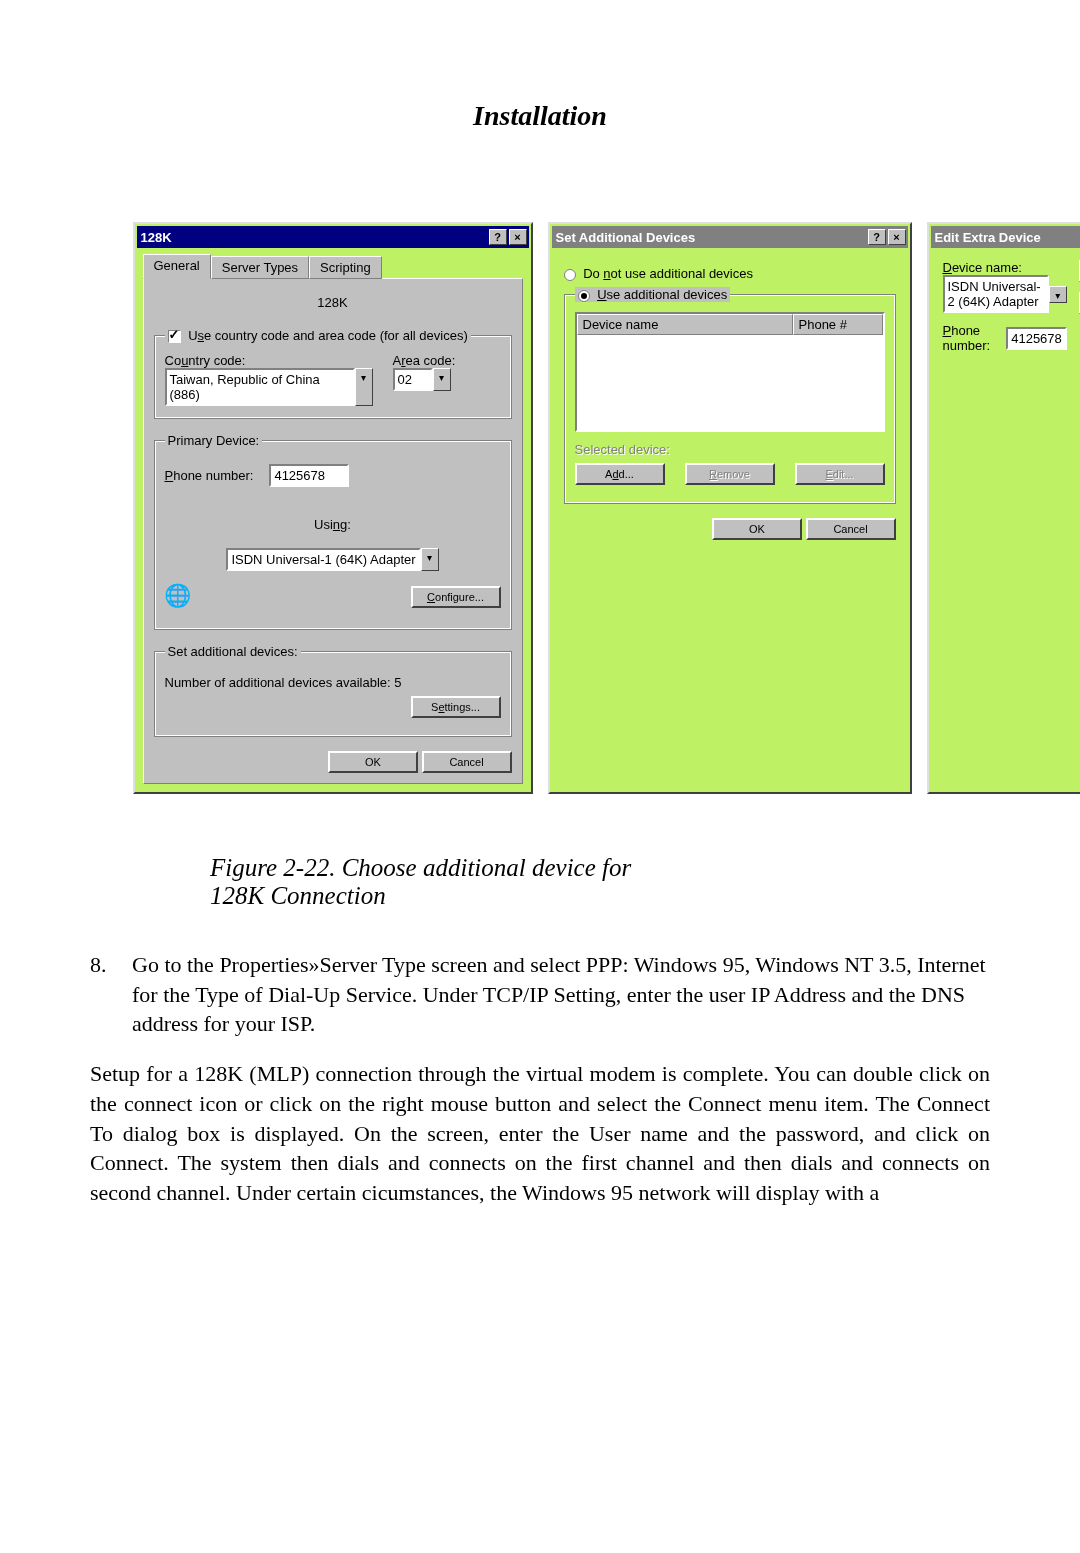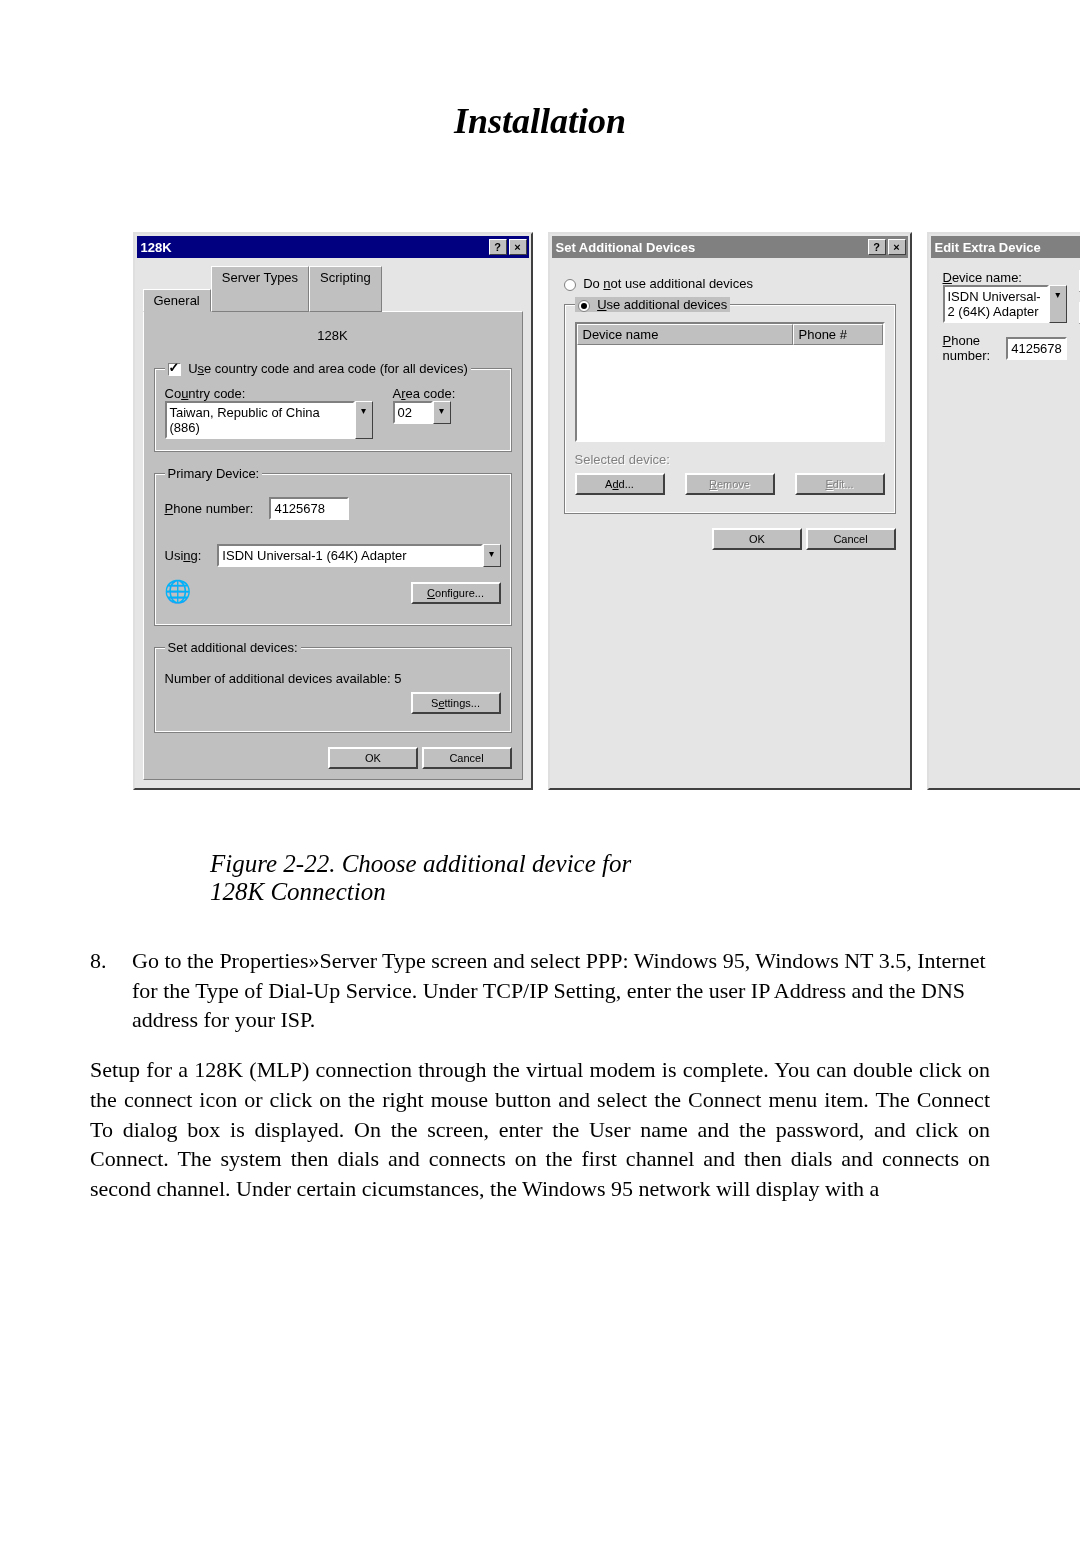--- a/index.html
+++ b/index.html
@@ -10,38 +10,38 @@
     font-family: "Times New Roman", Times, serif;
     width: 1080px;
   }
   .page {
     padding: 100px 90px 60px 90px;
   }
   .page-title {
     text-align: center;
     font-style: italic;
     font-weight: bold;
-    font-size: 36px;
+    font-size: 28px;
     margin-bottom: 90px;
   }
   .figure-area {
     display: flex;
     gap: 15px;
     justify-content: center;
     margin-bottom: 60px;
   }
   .col-left { width: 400px; }
   .col-right { width: 400px; display:flex; flex-direction:row; gap:15px;}
   .win95 {
     font-family: "MS Sans Serif", Tahoma, Arial, sans-serif;
     font-size: 13px;
     color: #000;
   }
   .window {
-    background: #e5e5e5;
+    background: #bef264;
     border: 2px solid;
     border-color: #dfdfdf #404040 #404040 #dfdfdf;
     padding: 2px;
   }
   .titlebar {
     background: #000080;
     color: #fff;
     display: flex;
     align-items: center;
     height: 22px;
@@ -65,21 +65,20 @@
     display:flex;
     margin: 6px 6px -1px 6px;
   }
   .tab {
     background:#c0c0c0;
     border: 1px solid;
     border-color:#fff #808080 #c0c0c0 #fff;
     padding: 3px 10px;
     font-size:13px;
     position:relative;
-    margin-top:25px;
   }
   .tab.active {
     border-bottom-color:#c0c0c0;
     z-index:2;
   }
   .tab.inactive {
     margin-top:2px;
     border-bottom-color:#808080;
   }
   .client {
@@ -274,21 +273,21 @@
               </div>
             </div>
           </fieldset>
 
           <fieldset class="win">
             <legend>Primary Device:</legend>
             <div class="row flex">
               <span><span class="u">P</span>hone number:</span>
               <span class="input-sunken" style="width:80px;">4125678</span>
             </div>
-            <div class="row flex" style="margin-top:24px;">
+            <div class="row flex" style="margin-top:30px;flex-direction:column;">
               <span>Usi<span class="u">n</span>g:</span>
               <div style="display:flex;flex:1;">
                 <span class="input-sunken" style="flex:1;">ISDN Universal-1 (64K) Adapter</span>
                   <span class="dropdown-arrow"></span>
               </div>
             </div>
             <div class="row flex" style="margin-top:12px;">
               <span class="icon-globe">🌐</span>
               <span style="flex:1;"></span>
               <span class="btn"><span class="u">C</span>onfigure...</span>
@@ -355,21 +354,21 @@
         <div class="titlebar inactive">
           <span class="title-text">Edit Extra Device</span>
           <div class="title-buttons">
             <div class="title-btn">?</div>
             <div class="title-btn">×</div>
           </div>
         </div>
         <div style="padding:12px; display:flex; gap:12px;">
           <div style="flex:1;">
             <div><span class="u">D</span>evice name:</div>
-            <div style="display:flex;">
+            <div style="display:flex;align-items:center;">
               <span class="input-sunken" style="flex:1;">ISDN Universal-2 (64K) Adapter</span>
                 <span class="dropdown-arrow"></span>
             </div>
             <div class="row flex" style="margin-top:10px;">
               <span><span class="u">P</span>hone number:</span>
               <span class="input-sunken" style="flex:1;">4125678</span>
             </div>
           </div>
           <div style="display:flex;flex-direction:column;gap:10px;width:80px;">
             <span class="btn" style="min-width:70px;"><span class="u">O</span>K</span>

